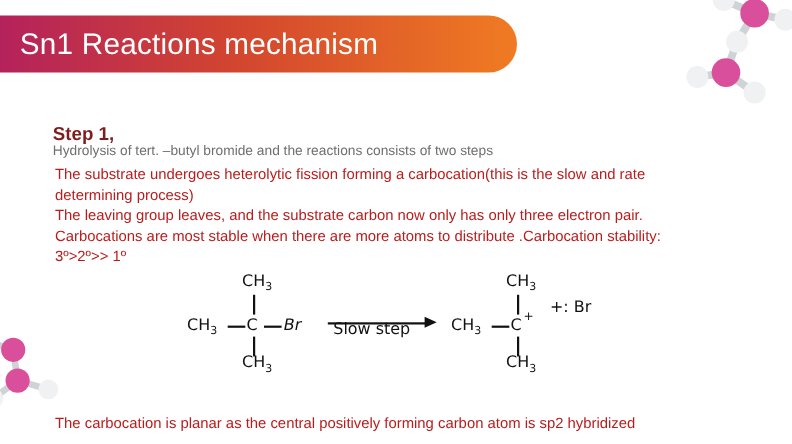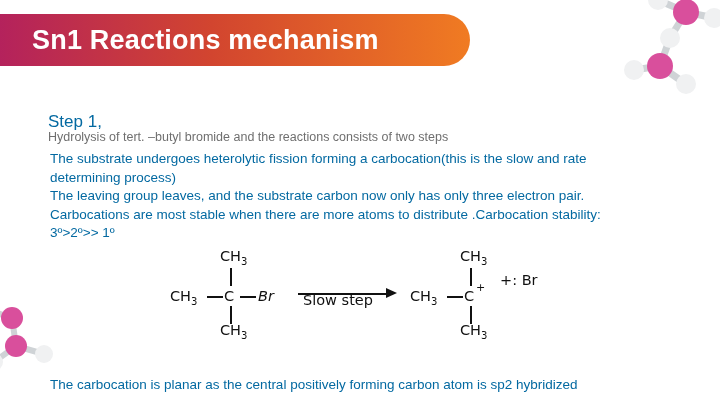--- a/index.html
+++ b/index.html
@@ -33,47 +33,47 @@
     background: linear-gradient(to right, #b4225c 0%, #d2452f 45%, #f07b22 100%);
     border-top-right-radius: 26px;
     border-bottom-right-radius: 26px;
     display: flex;
     align-items: center;
   }
   #title-text {
     color: #ffffff;
     font-size: 27px;
     letter-spacing: 0.2px;
-    padding-left: 32px;
-    font-weight: bold;
+    padding-left: 18px;
+    font-weight: normal;
     white-space: nowrap;
   }
 
   
   .subtitle {
     position: absolute;
     left: 48px;
     top: 82px;
     font-size: 12.5px;
     color: #6f6f6f;
     margin-top: 48px;
   }
   .step-head {
     position: absolute;
     left: 48px;
     top: 112px;
     font-size: 17px;
-    color: #0369a1;
-    font-weight: normal;
+    color: #7f1d1d;
+    font-weight: bold;
   }
   .para {
     position: absolute;
     left: 50px;
     font-size: 13.5px;
-    color: #0369a1;
+    color: #b91c1c;
     line-height: 18.5px;
     width: 600px;
   }
   #para-1 { top: 150px; }
   #para-2 { top: 376px; }
 
   
   #scheme {
     position: absolute;
     left: 170px;

